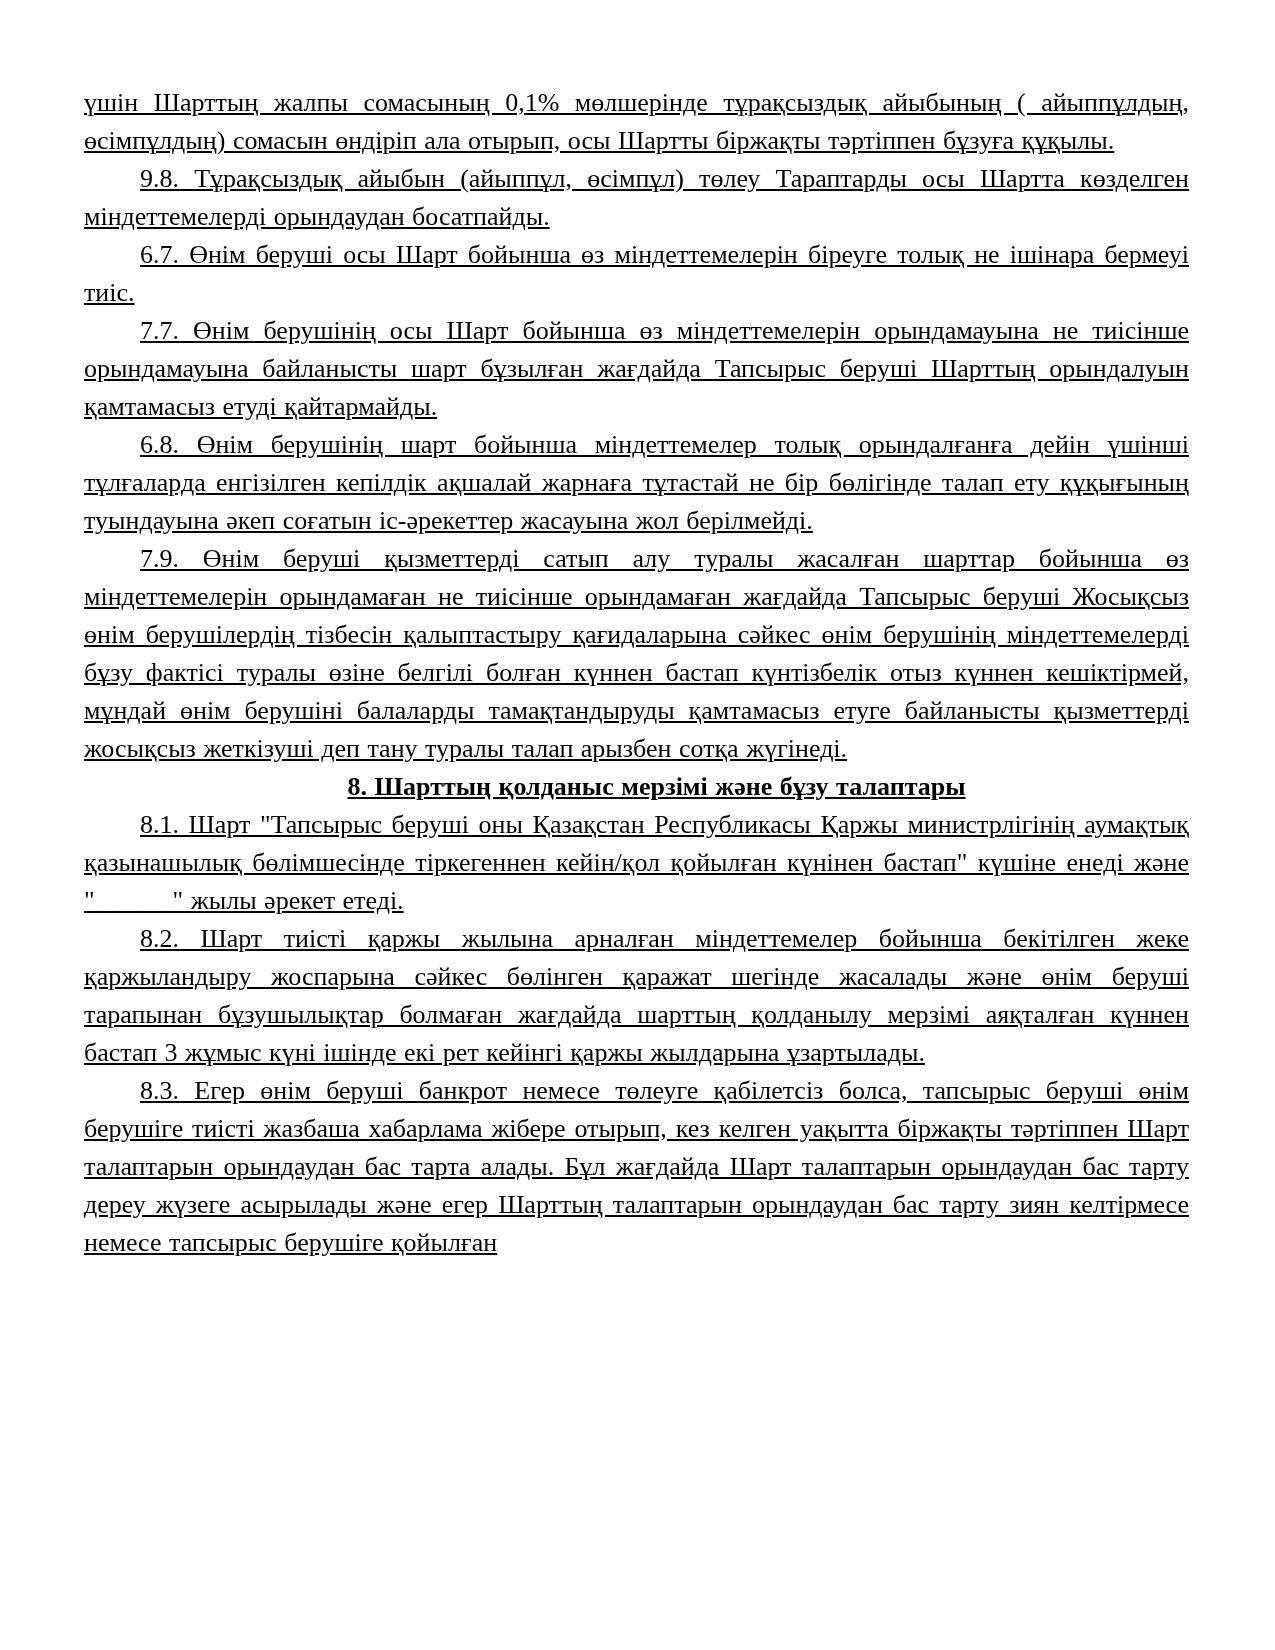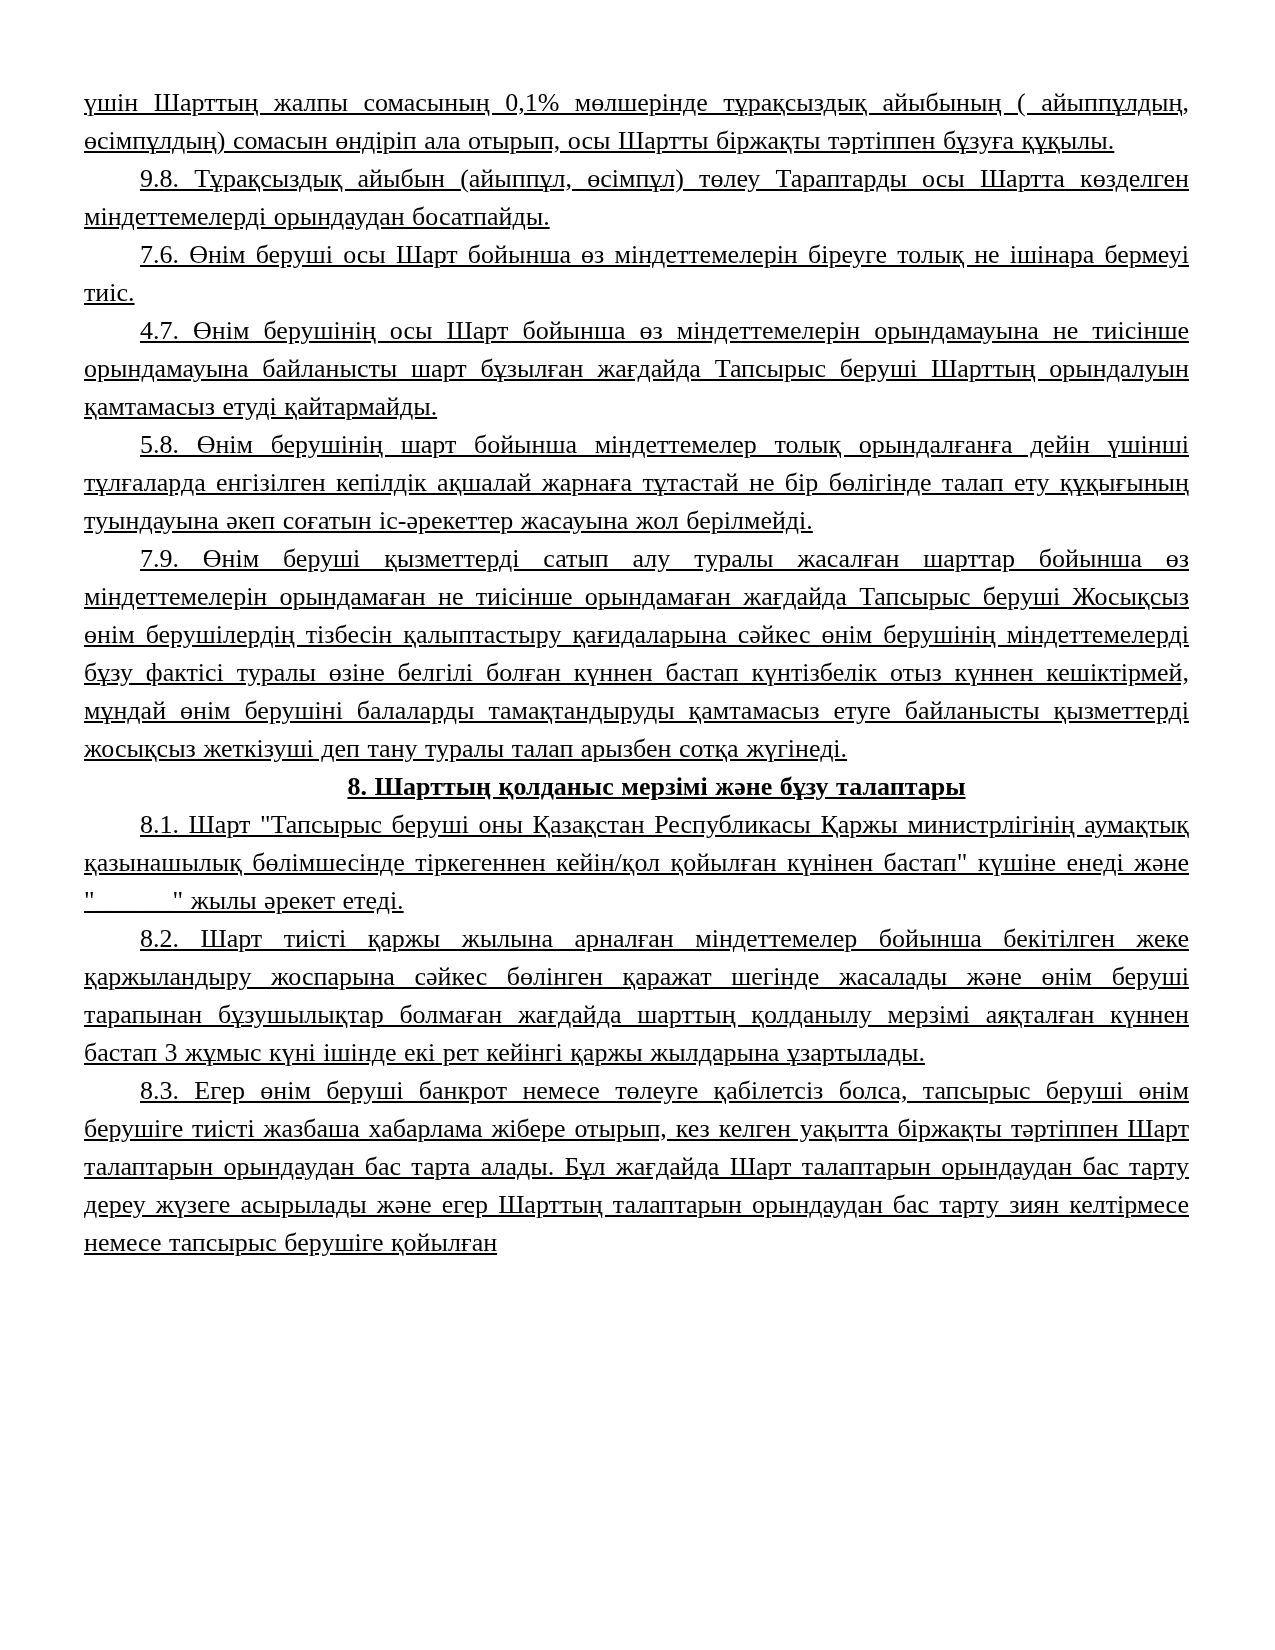--- a/index.html
+++ b/index.html
@@ -36,22 +36,22 @@
   .para.sub          { text-indent: 105px; }
   .para.heading      { text-indent: 40px; font-weight: bold; text-align: center; }
 </style>
 </head>
 <body>
 
 <div class="page">
   <div class="doc-body" id="doc-body">
       <p class="para continuation">үшін Шарттың жалпы сомасының 0,1% мөлшерінде тұрақсыздық айыбының ( айыппұлдың, өсімпұлдың) сомасын өндіріп ала отырып, осы Шартты біржақты тәртіппен бұзуға құқылы.</p>
       <p class="para item">9.8. Тұрақсыздық айыбын (айыппұл, өсімпұл) төлеу Тараптарды осы Шартта көзделген міндеттемелерді орындаудан босатпайды.</p>
-      <p class="para item">7.6. Өнім беруші осы Шарт бойынша өз міндеттемелерін біреуге толық не ішінара бермеуі тиіс.</p>
-      <p class="para item">4.7. Өнім берушінің осы Шарт бойынша өз міндеттемелерін орындамауына не тиісінше орындамауына байланысты шарт бұзылған жағдайда Тапсырыс беруші Шарттың орындалуын қамтамасыз етуді қайтармайды.</p>
-      <p class="para item">5.8. Өнім берушінің шарт бойынша міндеттемелер толық орындалғанға дейін үшінші тұлғаларда енгізілген кепілдік ақшалай жарнаға тұтастай не бір бөлігінде талап ету құқығының туындауына әкеп соғатын іс-әрекеттер жасауына жол берілмейді.</p>
+      <p class="para item">6.7. Өнім беруші осы Шарт бойынша өз міндеттемелерін біреуге толық не ішінара бермеуі тиіс.</p>
+      <p class="para item">7.7. Өнім берушінің осы Шарт бойынша өз міндеттемелерін орындамауына не тиісінше орындамауына байланысты шарт бұзылған жағдайда Тапсырыс беруші Шарттың орындалуын қамтамасыз етуді қайтармайды.</p>
+      <p class="para item">6.8. Өнім берушінің шарт бойынша міндеттемелер толық орындалғанға дейін үшінші тұлғаларда енгізілген кепілдік ақшалай жарнаға тұтастай не бір бөлігінде талап ету құқығының туындауына әкеп соғатын іс-әрекеттер жасауына жол берілмейді.</p>
       <p class="para item">7.9. Өнім беруші қызметтерді сатып алу туралы жасалған шарттар бойынша өз міндеттемелерін орындамаған не тиісінше орындамаған жағдайда Тапсырыс беруші Жосықсыз өнім берушілердің тізбесін қалыптастыру қағидаларына сәйкес өнім берушінің міндеттемелерді бұзу фактісі туралы өзіне белгілі болған күннен бастап күнтізбелік отыз күннен кешіктірмей, мұндай өнім берушіні балаларды тамақтандыруды қамтамасыз етуге байланысты қызметтерді жосықсыз жеткізуші деп тану туралы талап арызбен сотқа жүгінеді.</p>
       <p class="para heading">8. Шарттың қолданыс мерзімі және бұзу талаптары</p>
       <p class="para item">8.1. Шарт "Тапсырыс беруші оны Қазақстан Республикасы Қаржы министрлігінің аумақтық қазынашылық бөлімшесінде тіркегеннен кейін/қол қойылған күнінен бастап" күшіне енеді және "______" жылы әрекет етеді.</p>
       <p class="para item">8.2. Шарт тиісті қаржы жылына арналған міндеттемелер бойынша бекітілген жеке қаржыландыру жоспарына сәйкес бөлінген қаражат шегінде жасалады және өнім беруші тарапынан бұзушылықтар болмаған жағдайда шарттың қолданылу мерзімі аяқталған күннен бастап 3 жұмыс күні ішінде екі рет кейінгі қаржы жылдарына ұзартылады.</p>
       <p class="para item">8.3. Егер өнім беруші банкрот немесе төлеуге қабілетсіз болса, тапсырыс беруші өнім берушіге тиісті жазбаша хабарлама жібере отырып, кез келген уақытта біржақты тәртіппен Шарт талаптарын орындаудан бас тарта алады. Бұл жағдайда Шарт талаптарын орындаудан бас тарту дереу жүзеге асырылады және егер Шарттың талаптарын орындаудан бас тарту зиян келтірмесе немесе тапсырыс берушіге қойылған</p>
     </div>
 </div>
 
 </body></html>

